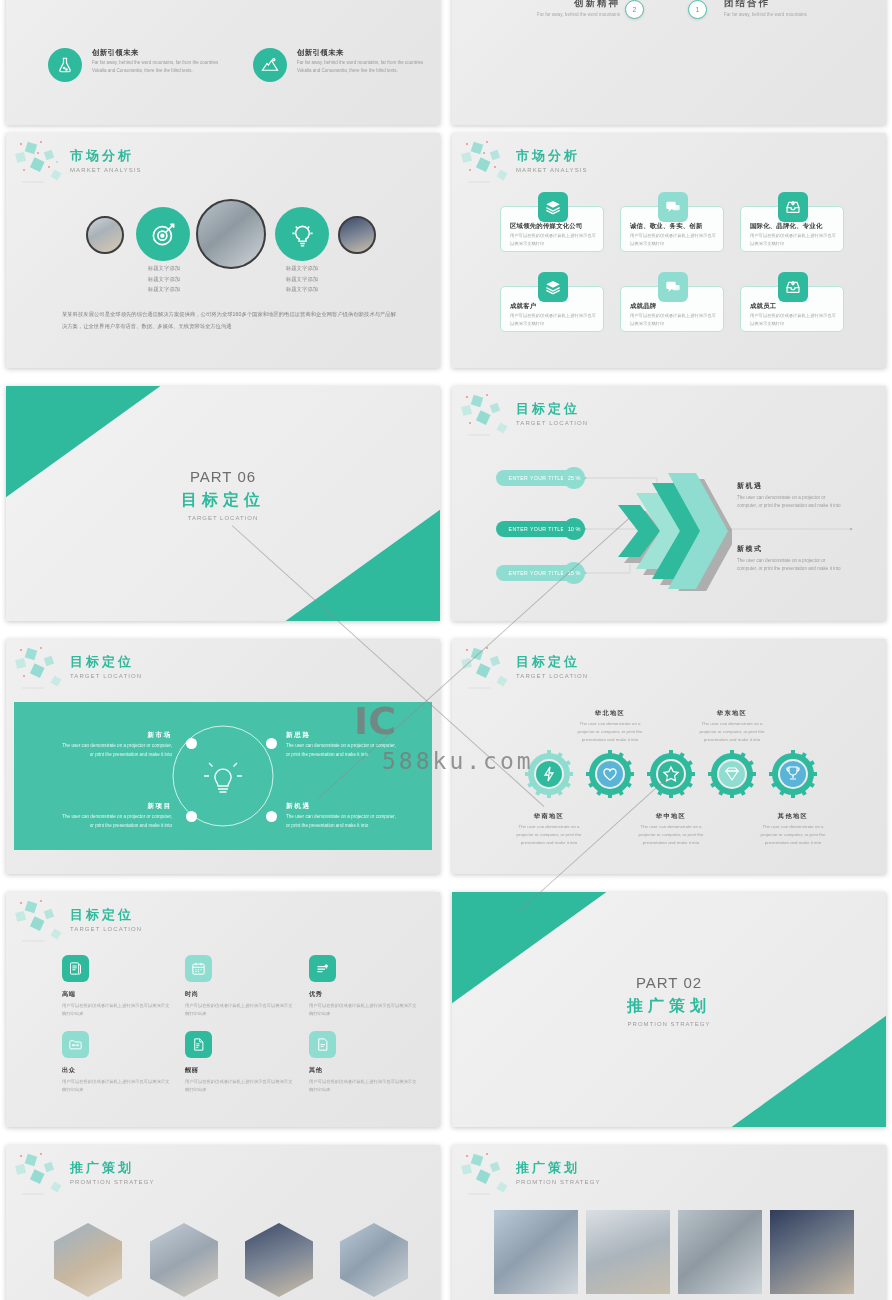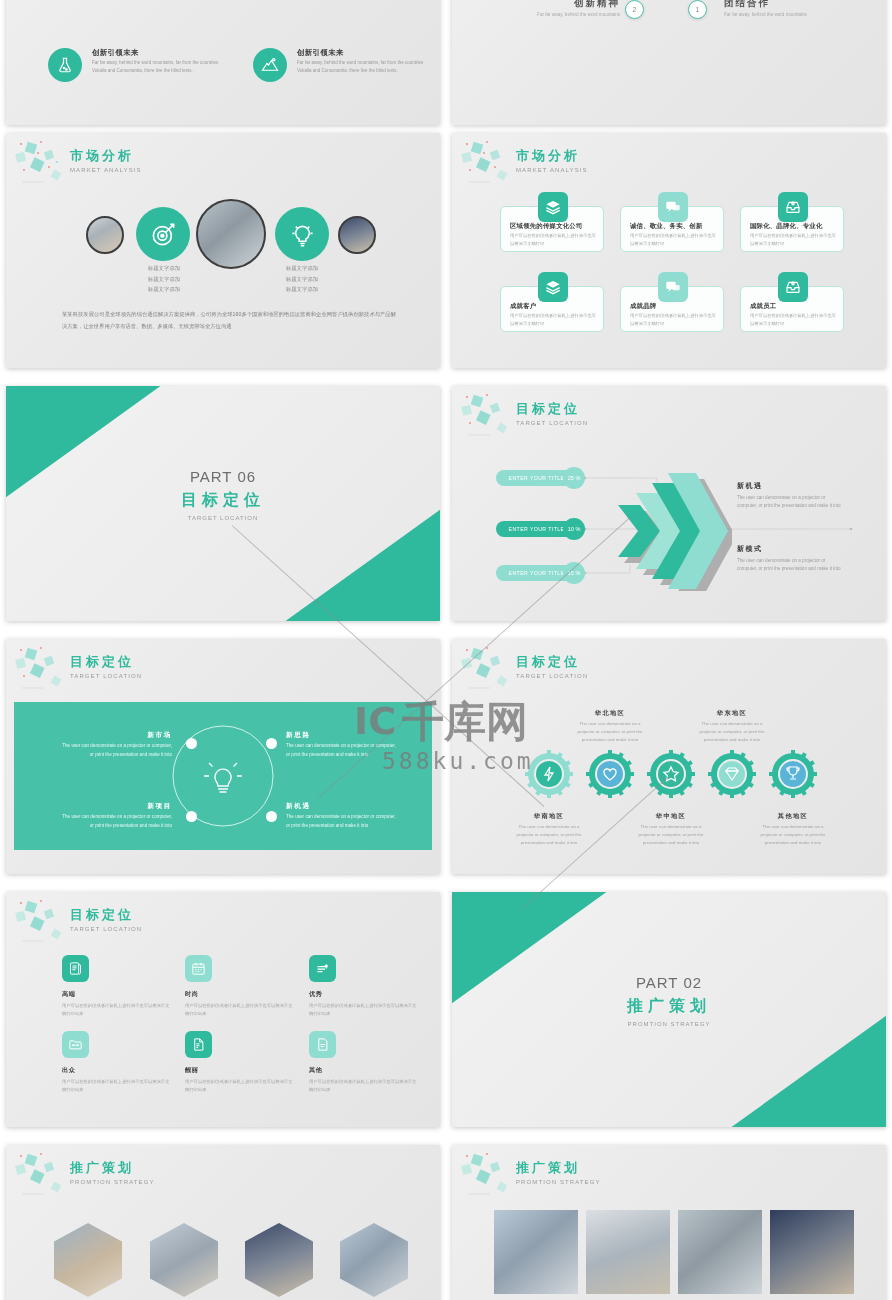--- a/index.html
+++ b/index.html
@@ -764,18 +764,17 @@
 
 <div class="wm">
   <div class="wm-line" style="left:232px; top:525px; width:420px; transform:rotate(42deg);"></div>
   <div class="wm-line" style="left:318px; top:798px; width:420px; transform:rotate(-42deg);"></div>
   <div class="wm-line" style="left:520px; top:910px; width:200px; transform:rotate(-42deg);"></div>
 
   <div class="wm-logo">
     <svg width="44" height="44" viewBox="0 0 44 44">
       <text x="0" y="34" font-family="DejaVu Sans, sans-serif" font-size="38" font-weight="bold" fill="#7b7b7b" fill-opacity=".8">IC</text>
     </svg>
-    <span class="cn">千库网</span>
   </div>
   <div class="wm-url">588ku.com</div>
 </div>
 
 </div>
 
 </body></html>

